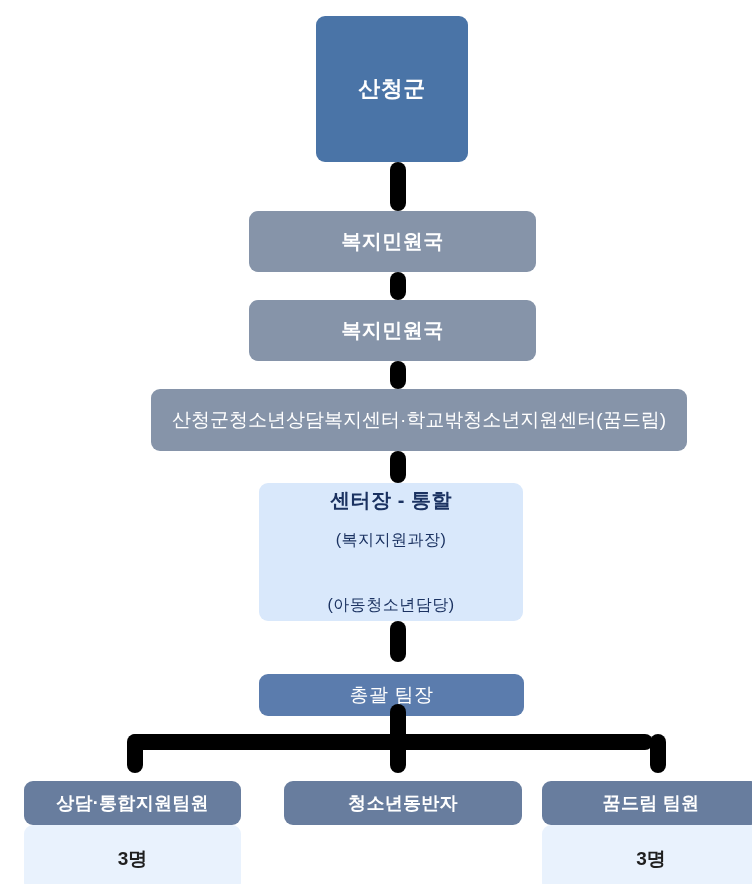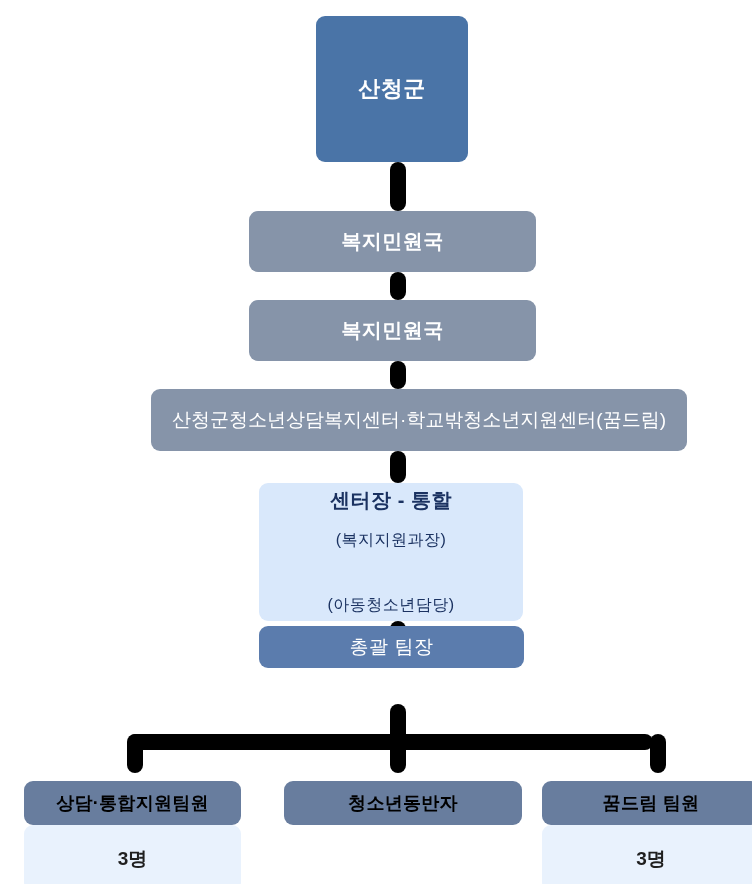--- a/index.html
+++ b/index.html
@@ -39,41 +39,41 @@
   }
   .node-management{
     left:243px;top:467px;width:264px;height:138px;
     background:var(--management-bg,#d9e8fb);color:var(--management-text,#1b3261);
     flex-direction:column;justify-content:center;gap:9px;text-align:center;
   }
   .mgmt-group{line-height:24px;}
   .mgmt-title{font-size:20px;font-weight:700;display:block;}
   .mgmt-note{font-size:16px;font-weight:500;display:block;}
   .node-lead{
-    left:243px;top:610px;width:265px;height:42px;
+    left:243px;top:658px;width:265px;height:42px;
     background:var(--lead-node,#5b7cad);font-size:19px;font-weight:500;
   }
   .connector{position:absolute;background:var(--connector,#000000);}
   .conn-v1{left:374px;top:146px;width:4px;height:49px;}
   .conn-v2{left:374px;top:256px;width:4px;height:28px;}
   .conn-v3{left:374px;top:345px;width:4px;height:28px;}
   .conn-v4{left:374px;top:435px;width:4px;height:32px;}
   .conn-v5{left:374px;top:605px;width:4px;height:41px;}
   .conn-v6{left:374px;top:688px;width:5px;height:69px;}
   .conn-h1{left:112px;top:718px;width:525px;height:4px;}
   .conn-vl{left:111px;top:718px;width:3px;height:39px;}
   .conn-vr{left:634px;top:718px;width:3px;height:39px;}
   .team-card{
     position:absolute;top:757px;height:127px;display:flex;flex-direction:column;
   }
   .team-1{left:0;width:233px;}
   .team-2{left:260px;width:254px;}
   .team-3{left:518px;width:234px;}
   .team-header{
-    height:44px;background:var(--team-header,#687d9e);color:#000000;
+    height:44px;background:var(--team-header,#687d9e);color:#ffffff;
     display:flex;align-items:center;justify-content:center;
     font-size:18px;font-weight:600;letter-spacing:0.3px;
   }
   .team-body{
     flex:1;background:var(--team-body,#e9f2fd);color:#1f1f1f;
     display:flex;flex-direction:column;align-items:center;justify-content:center;
     font-size:19px;font-weight:600;line-height:30px;
   }
 </style>
 </head>

